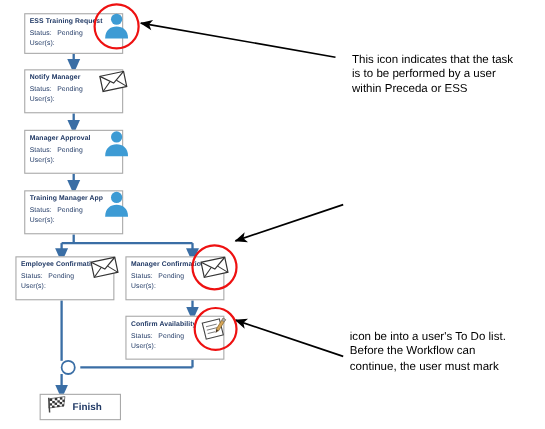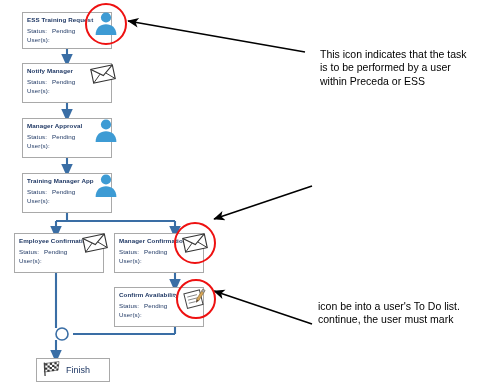--- a/index.html
+++ b/index.html
@@ -65,21 +65,21 @@
     background: #ffffff;
     border: 1px solid #a9a9a9;
     display: flex;
     align-items: center;
     padding-left: 5px;
   }
   .finish-label {
     font-size: 9px;
     color: #1f3864;
     margin-left: 4px;
-    font-weight: normal;
+    font-weight: bold;
   }
 
   
   .icon-holder {
     position: absolute;
     pointer-events: auto;
   }
   .ring {
     position: absolute;
     border: 2.5px solid #ee1111;
@@ -314,16 +314,17 @@
 
   <div class="annotation" style="left:320px; top:48px; width:178px;">
     <div>This icon indicates that the task</div>
     <div>is to be performed by a user</div>
     <div>within Preceda or ESS</div>
   </div>
 
 
   <div class="annotation" style="left:318px; top:300px; width:178px;">
     <div>icon be into a user's To Do list.</div>
+    <div>Before the Workflow can</div>
     <div>continue, the user must mark</div>
   </div>
 
 </div>
 
 </body></html>

